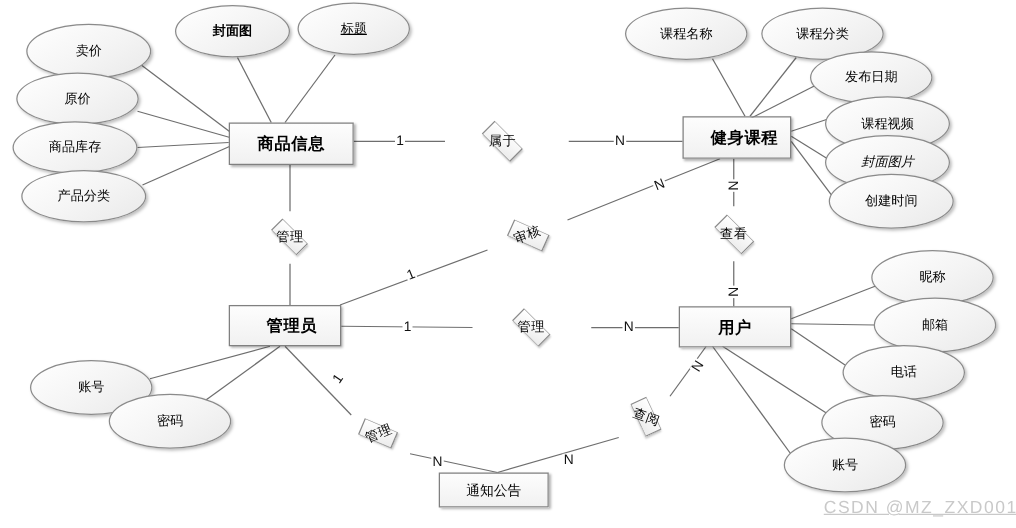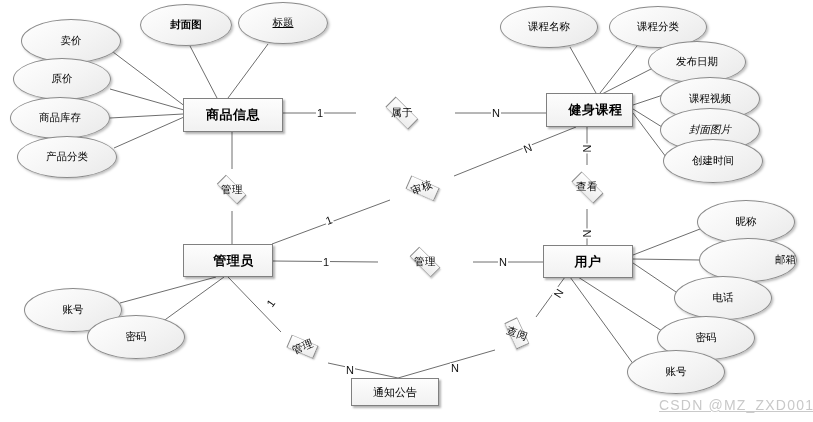--- a/index.html
+++ b/index.html
@@ -177,21 +177,21 @@
       </div>
       <div class="node attr" style="left: 24px; top: 288px; width: 98px; height: 44px;">
         <span>账号</span>
       </div>
       <div class="node attr" style="left: 87px; top: 315px; width: 98px; height: 44px;">
         <span>密码</span>
       </div>
       <div class="node attr" style="left: 697px; top: 200px; width: 98px; height: 44px;">
         <span>昵称</span>
       </div>
-      <div class="node attr" style="left: 699px; top: 238px; width: 98px; height: 44px; justify-content: flex-end;">
+      <div class="node attr" style="left: 699px; top: 238px; width: 98px; height: 44px;">
         <span>邮箱</span>
       </div>
       <div class="node attr" style="left: 674px; top: 276px; width: 98px; height: 44px;">
         <span>电话</span>
       </div>
       <div class="node attr" style="left: 657px; top: 316px; width: 98px; height: 44px;">
         <span>密码</span>
       </div>
       <div class="node attr" style="left: 627px; top: 350px; width: 98px; height: 44px;">
         <span>账号</span>

